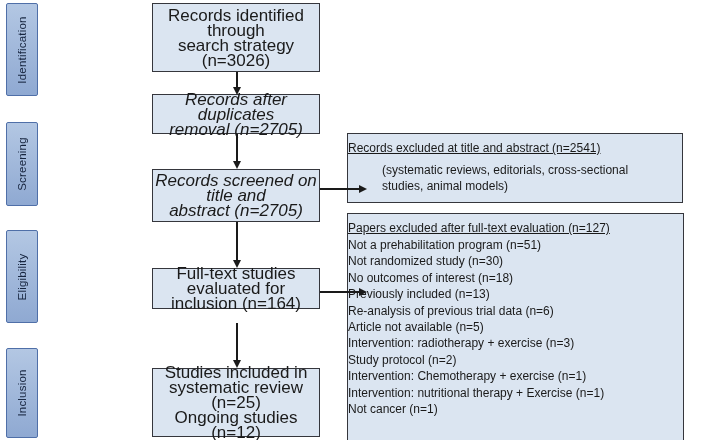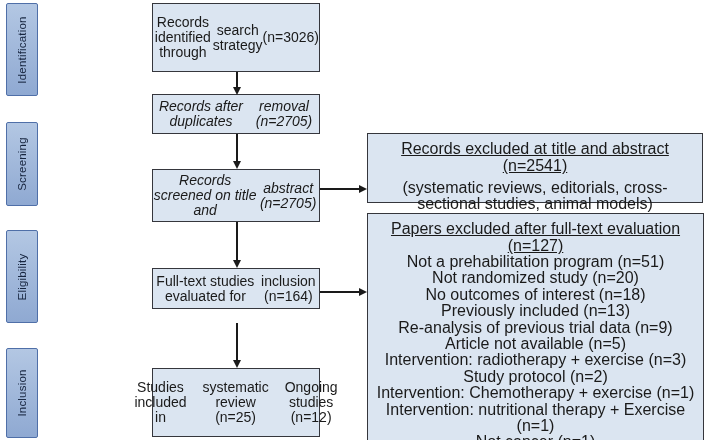--- a/index.html
+++ b/index.html
@@ -43,55 +43,55 @@
 
   
   .flow-box {
     position: absolute;
     left: 152px;
     width: 168px;
     box-sizing: border-box;
     background: var(--flow-box-fill, #dbe5f1);
     border: 1.8px solid var(--flow-box-border, #35363c);
     display: flex;
-    flex-direction: row;
+    flex-direction: column;
     align-items: center;
     justify-content: center;
     text-align: center;
-    font-size: 14px;
+    font-size: 17px;
     line-height: 15px;
     color: var(--text-color, #1a1a1a);
   }
   .fb-1 { top: 3px;   height: 69px; }
   .fb-2 { top: 94px;  height: 40px; font-style: italic; }
   .fb-3 { top: 169px; height: 53px; font-style: italic; }
   .fb-4 { top: 268px; height: 41px; }
-  .fb-5 { top: 368px; height: 69px; gap: 16px; }
+  .fb-5 { top: 368px; height: 69px; }
 
   
   .excl-box {
     position: absolute;
-    left: 367px;
+    left: 347px;
     box-sizing: border-box;
     background: var(--flow-box-fill, #dbe5f1);
     border: 1.6px solid var(--flow-box-border, #35363c);
-    text-align: center;
+    text-align: left;
     color: var(--text-color, #1a1a1a);
-    font-size: 16px;
+    font-size: 12px;
   }
   .eb-1 { top: 133px; height: 70px; width: 336px; }
   .eb-2 { top: 213px; height: 261px; width: 337px; }
   .excl-title {
     text-decoration: underline;
     margin-top: 6px;
     line-height: 17px;
   }
   .eb-1 .excl-body {
     margin-top: 6px;
-    padding: 0 20px;
+    padding: 0 34px;
     line-height: 15.5px;
   }
   .eb-2 .excl-line {
     line-height: 16.4px;
   }
 
   
   .vline {
     position: absolute;
     left: 236px;
@@ -160,24 +160,24 @@
     <div>Ongoing studies (n=12)</div>
   </div>
 
   <div class="excl-box eb-1">
     <div class="excl-title">Records excluded at title and abstract (n=2541)</div>
     <div class="excl-body">(systematic reviews, editorials, cross-sectional studies, animal models)</div>
   </div>
   <div class="excl-box eb-2">
     <div class="excl-title">Papers excluded after full-text evaluation (n=127)</div>
     <div class="excl-line">Not a prehabilitation program (n=51)</div>
-    <div class="excl-line">Not randomized study (n=20)</div>
+    <div class="excl-line">Not randomized study (n=30)</div>
     <div class="excl-line">No outcomes of interest (n=18)</div>
     <div class="excl-line">Previously included (n=13)</div>
-    <div class="excl-line">Re-analysis of previous trial data (n=9)</div>
+    <div class="excl-line">Re-analysis of previous trial data (n=6)</div>
     <div class="excl-line">Article not available (n=5)</div>
     <div class="excl-line">Intervention: radiotherapy + exercise (n=3)</div>
     <div class="excl-line">Study protocol (n=2)</div>
     <div class="excl-line">Intervention: Chemotherapy + exercise (n=1)</div>
     <div class="excl-line">Intervention: nutritional therapy + Exercise (n=1)</div>
     <div class="excl-line">Not cancer (n=1)</div>
   </div>
 
   <div class="vline" style="top:72px;  height:15px;"></div>
   <div class="vhead" style="top:87px;"></div>

